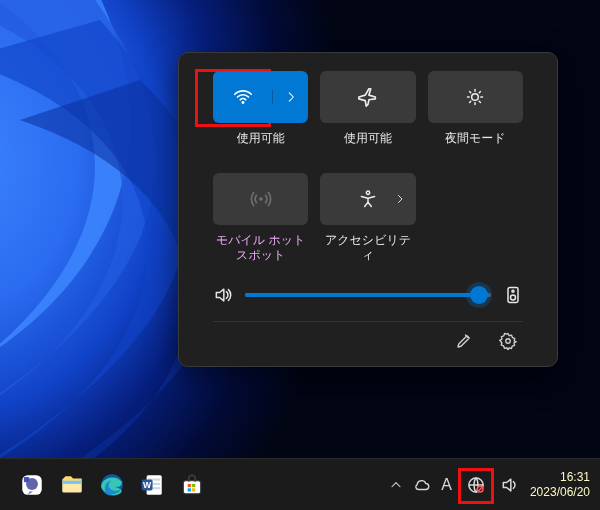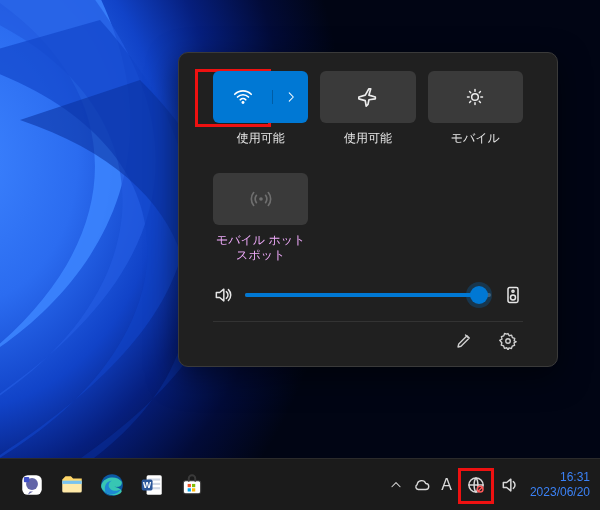--- a/index.html
+++ b/index.html
@@ -51,21 +51,21 @@
   
   .taskbar {
     position:absolute; left:0; right:0; bottom:0; height:52px;
     background:#1b1b1b; display:flex; align-items:center; padding:0 10px;
     border-top:1px solid #2b2b2b;
   }
   .tb-center { display:flex; gap:8px; align-items:center; margin-left:6px; }
   .tb-ico { width:32px; height:32px; border-radius:4px; display:flex; align-items:center; justify-content:center; }
   .tb-right { margin-left:auto; display:flex; align-items:center; gap:10px; color:#d8d8d8; }
   .tray-group { display:flex; align-items:center; gap:10px; }
-  .clock { text-align:right; font-size:12px; line-height:1.2; color:#3b82f6; }
+  .clock { text-align:right; font-size:12px; line-height:1.2; color:#fef9c3; }
   .red-box-tb { position:absolute; border:3px solid #e11; pointer-events:none; }
 
   svg { display:block; }
   .ico-stroke { stroke: currentColor; stroke-width:1.8; fill:none; stroke-linecap:round; stroke-linejoin:round; }
 </style>
 </head>
 <body>
 
 <div class="wallpaper">
   <svg viewBox="0 0 600 510" preserveAspectRatio="none">
@@ -111,33 +111,47 @@
 
     <div class="tile-wrap">
       <div class="tile">
         <svg width="20" height="20" viewBox="0 0 24 24">
             <circle cx="12" cy="12" r="4" class="ico-stroke"></circle>
             <g class="ico-stroke">
               <path d="M12 3v2M12 19v2M3 12h2M19 12h2M5.5 5.5l1.4 1.4M17.1 17.1l1.4 1.4M5.5 18.5l1.4-1.4M17.1 6.9l1.4-1.4"></path>
             </g>
           </svg>
       </div>
-      <div class="tile-label">モバイル</div>
+      <div class="tile-label">夜間モード</div>
     </div>
 
     <div class="tile-wrap dim">
       <div class="tile dim">
         <svg width="22" height="22" viewBox="0 0 24 24">
             <circle cx="12" cy="12" r="2" fill="currentColor"></circle>
             <path class="ico-stroke" d="M7 16a7 7 0 0 1 0-8M17 8a7 7 0 0 1 0 8M4 19a11 11 0 0 1 0-14M20 5a11 11 0 0 1 0 14"></path>
           </svg>
       </div>
       <div class="tile-label">モバイル ホットスポット</div>
     </div>
 
+    <div class="tile-wrap">
+      <div class="tile">
+        <svg width="20" height="20" viewBox="0 0 24 24">
+            <circle cx="12" cy="4.5" r="2" class="ico-stroke"></circle>
+            <path class="ico-stroke" d="M4 9l8 2 8-2M12 11v5M12 16l-4 5M12 16l4 5"></path>
+          </svg>
+        <span class="inline-chev">
+          <svg width="12" height="12" viewBox="0 0 24 24">
+              <path class="ico-stroke" d="M9 5l7 7-7 7"></path>
+            </svg>
+        </span>
+      </div>
+      <div class="tile-label">アクセシビリティ</div>
+    </div>
 
   </div>
 
   <div class="slider-row">
     <span style="color:#e6e6e6">
       <svg width="20" height="20" viewBox="0 0 24 24">
           <path class="ico-stroke" d="M4 9v6h4l5 4V5L8 9H4zM16 8a5 5 0 0 1 0 8M18.5 5.5a9 9 0 0 1 0 13"></path>
         </svg>
     </span>
     <div class="track" id="vol-track" style="background: rgb(90, 90, 90);">

